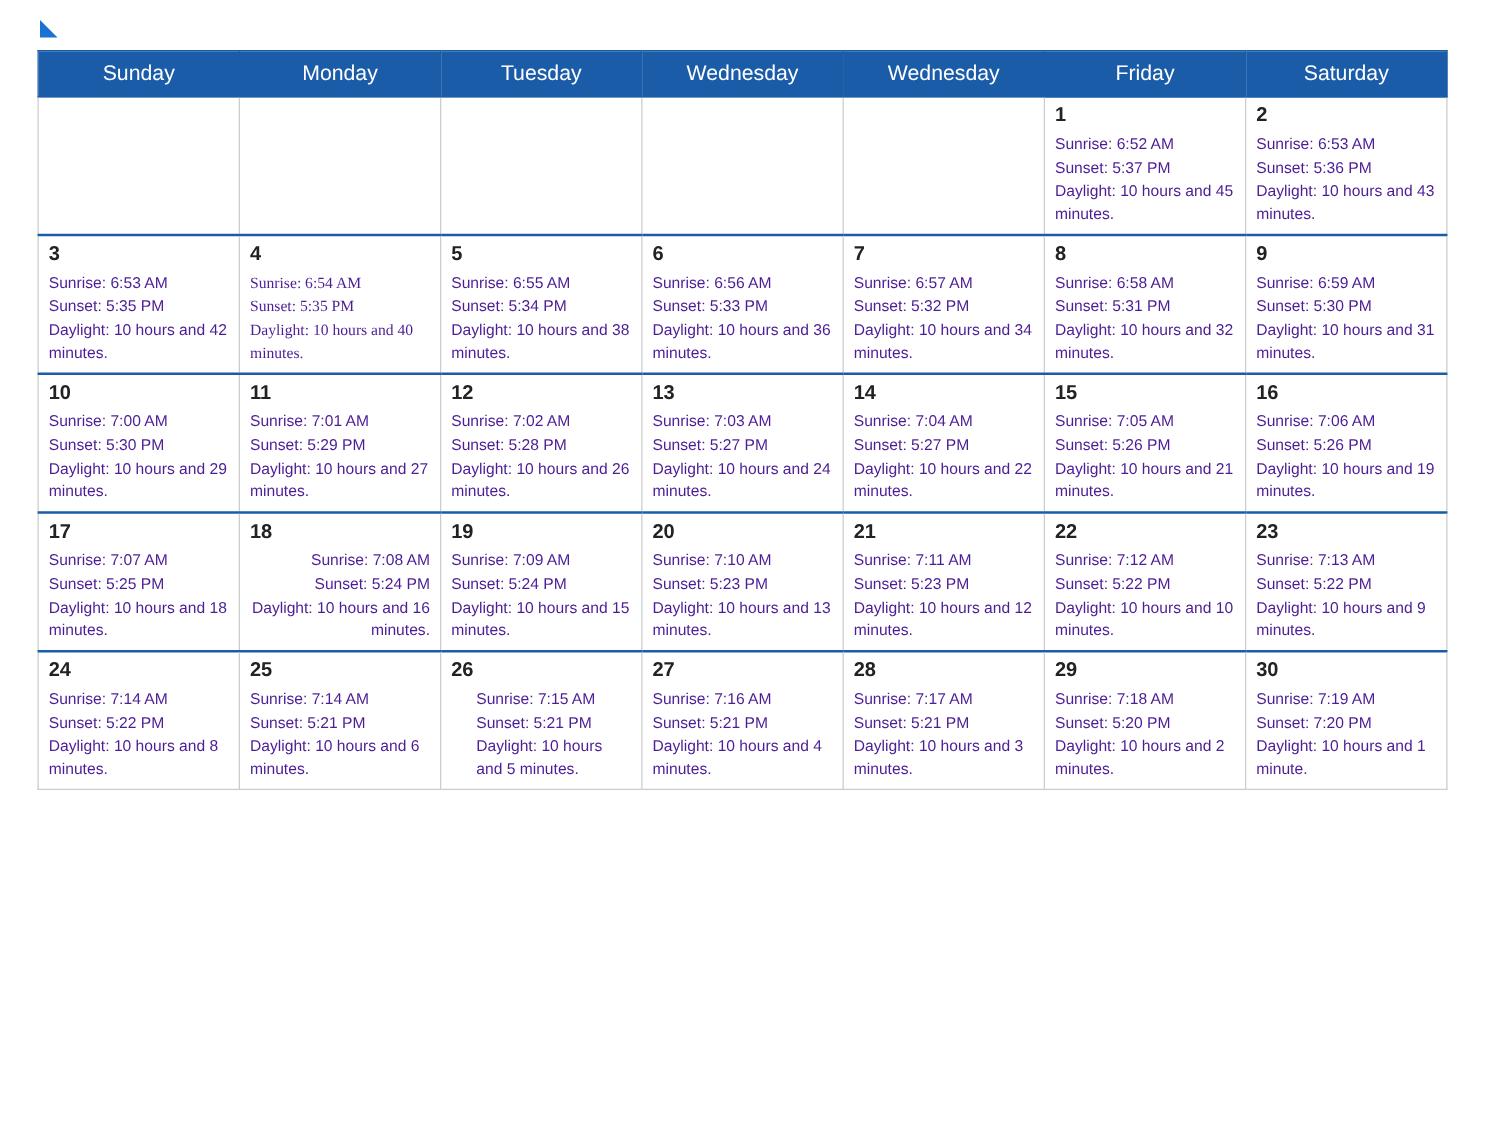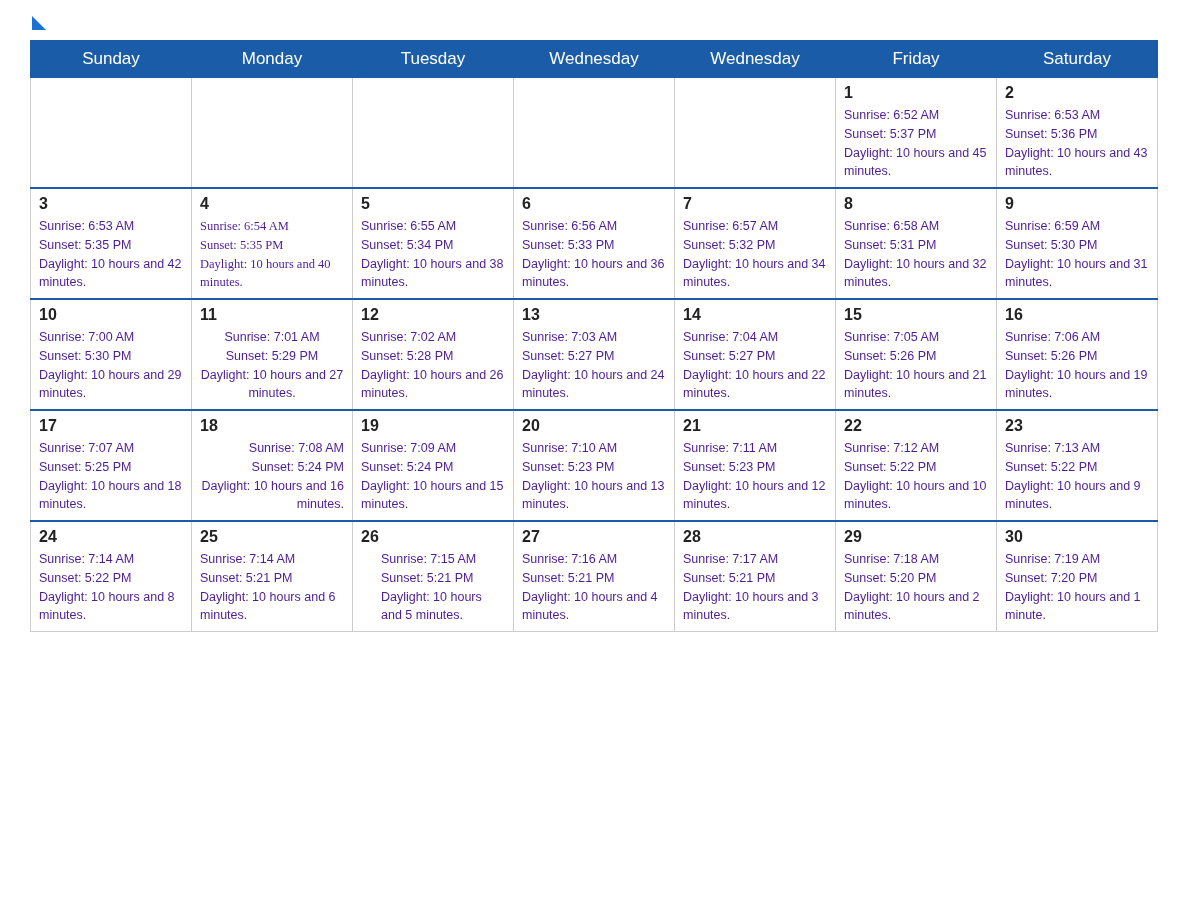--- a/index.html
+++ b/index.html
@@ -197,21 +197,21 @@
       </tr>
       <tr class="row-separator">
         <td>
           <div class="day-number">10</div>
           <div class="day-info" style="white-space: pre-line;">Sunrise: 7:00 AM
 Sunset: 5:30 PM
 Daylight: 10 hours and 29 minutes.</div>
         </td>
         <td>
           <div class="day-number">11</div>
-          <div class="day-info" style="white-space: pre-line; text-align: center;">Sunrise: 7:01 AM
+          <div class="day-info" style="white-space: pre-line;">Sunrise: 7:01 AM
 Sunset: 5:29 PM
 Daylight: 10 hours and 27 minutes.</div>
         </td>
         <td>
           <div class="day-number">12</div>
           <div class="day-info" style="white-space: pre-line;">Sunrise: 7:02 AM
 Sunset: 5:28 PM
 Daylight: 10 hours and 26 minutes.</div>
         </td>
         <td>

